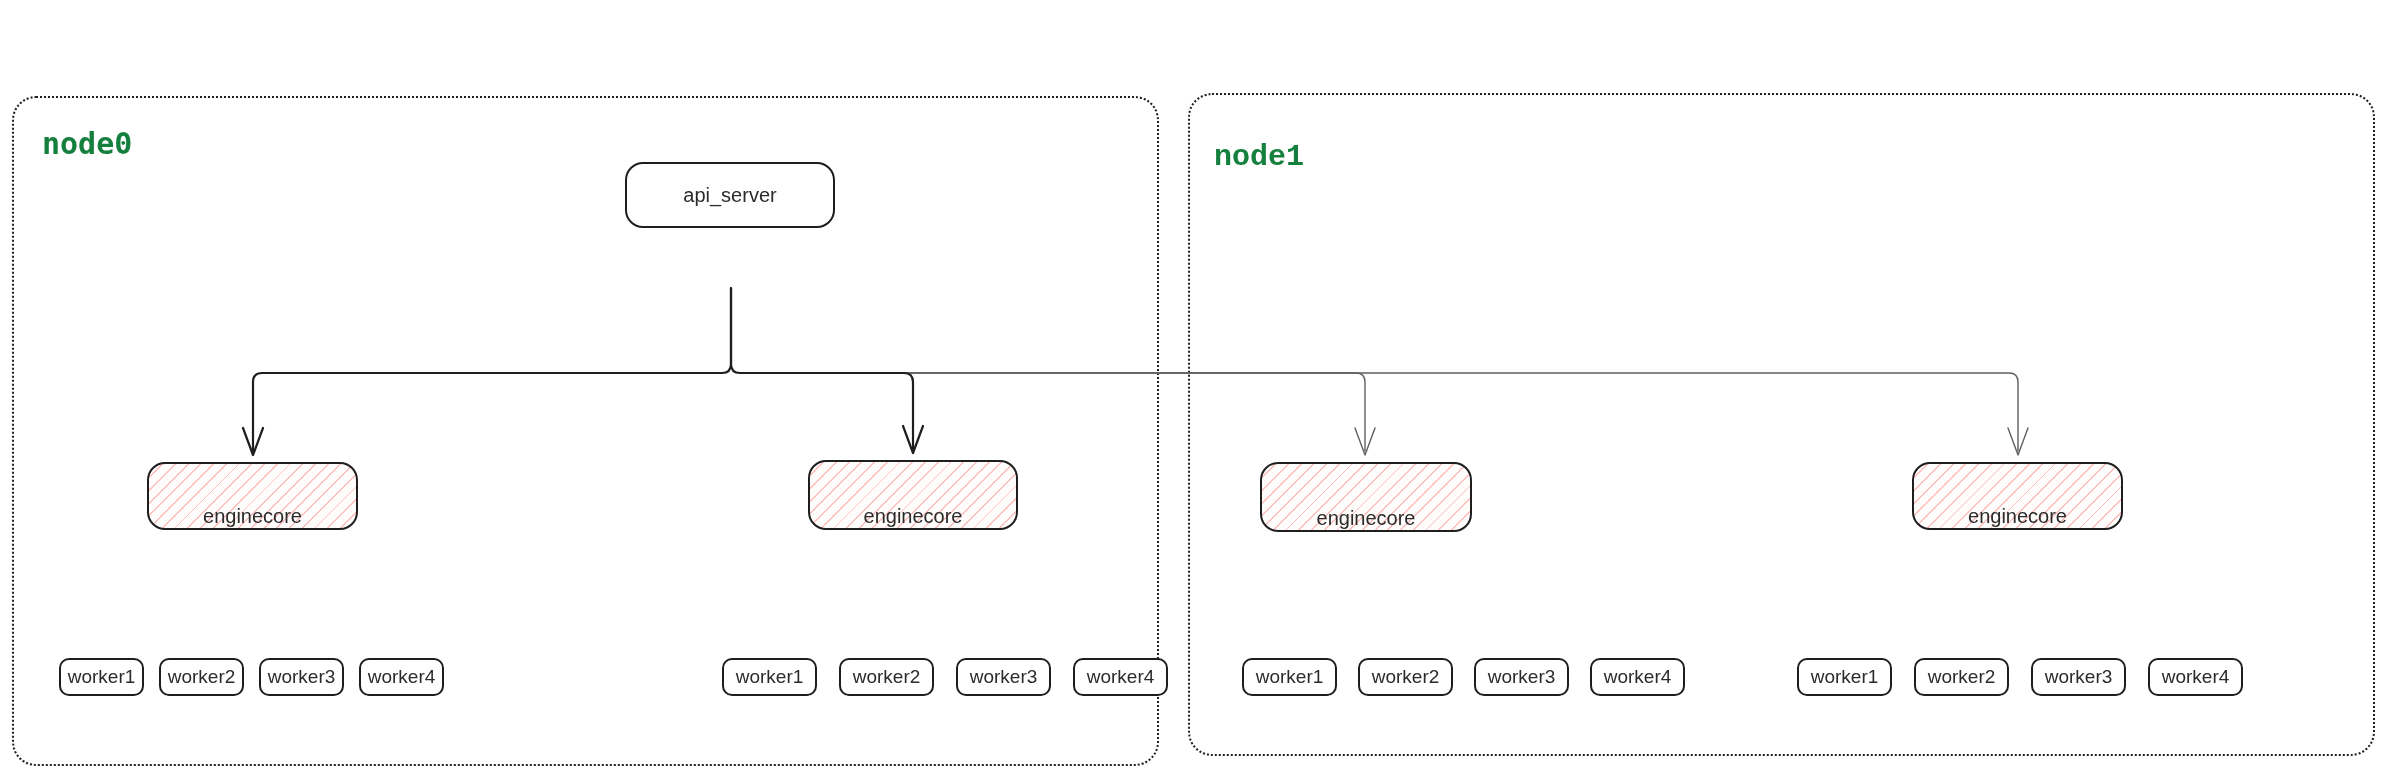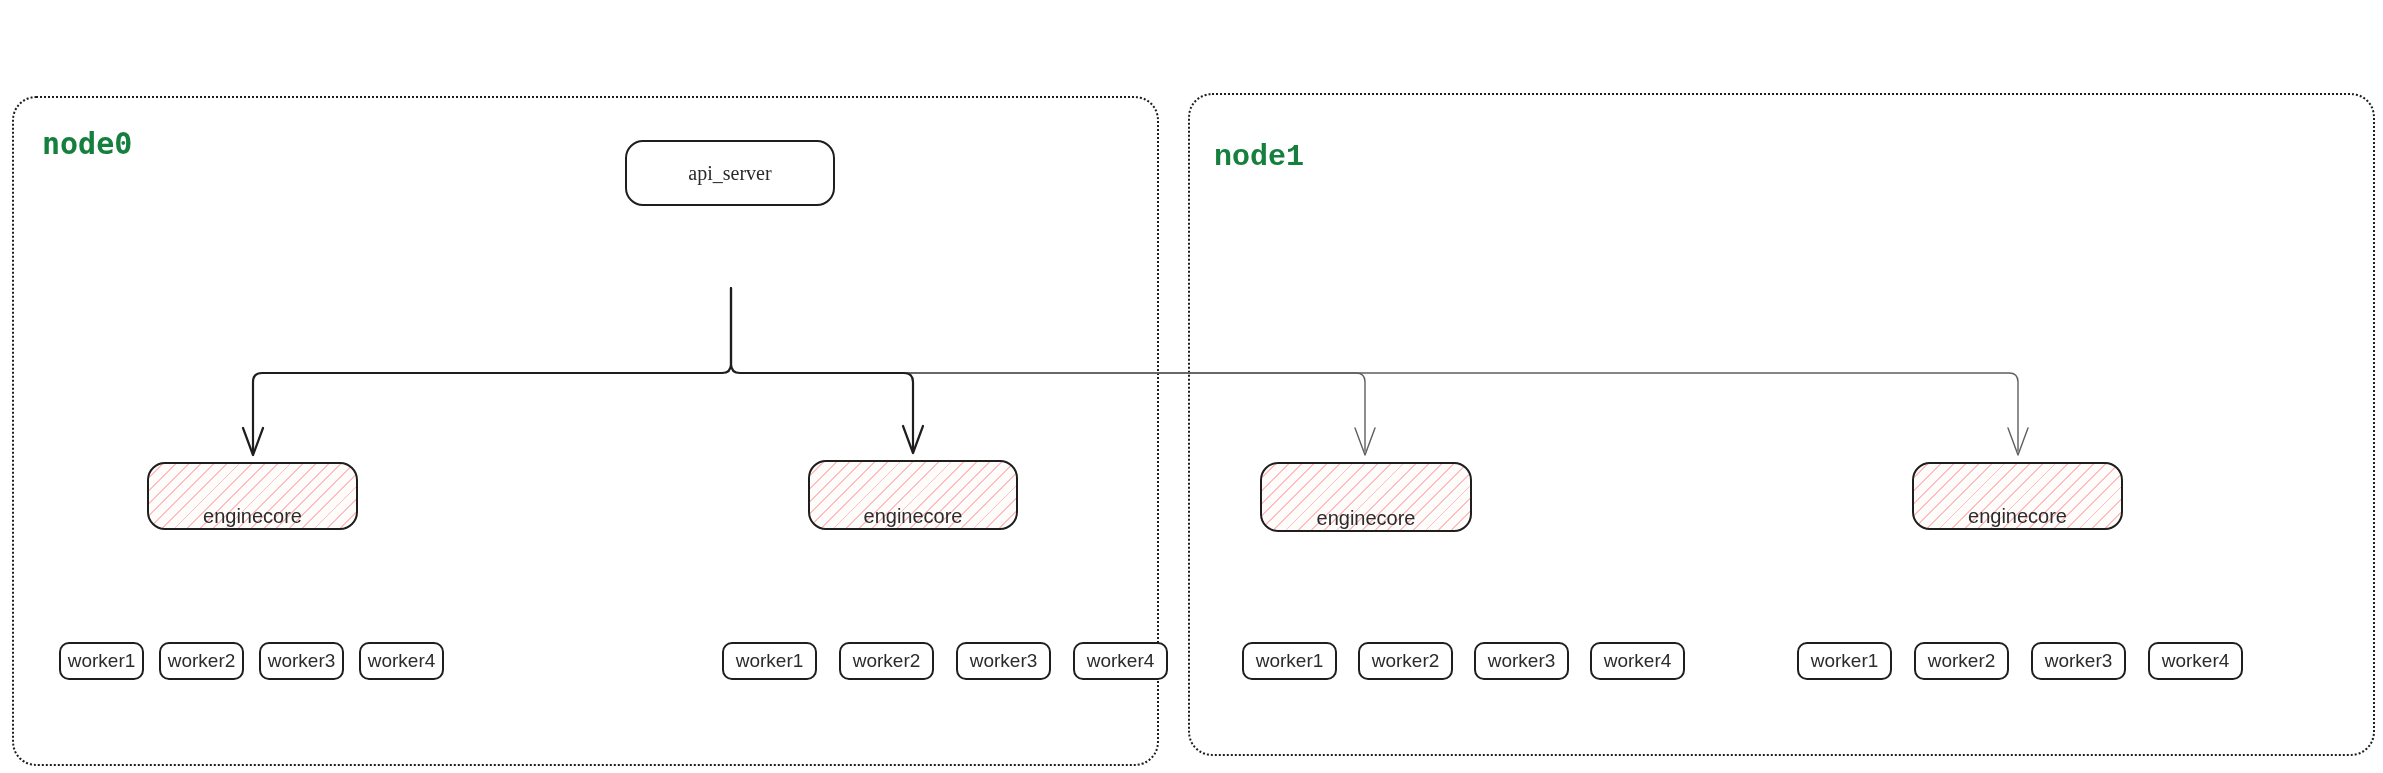--- a/index.html
+++ b/index.html
@@ -55,21 +55,21 @@
   .hatch-red{
     background-color:#fffcfc;
     background-image:repeating-linear-gradient(
       135deg,
       rgba(255,130,130,0.50) 0px, rgba(255,130,130,0.50) 1.3px,
       transparent 1.3px, transparent 9px);
     align-items:flex-end;
   }
   .worker-row{
     position:absolute;
-    top:642px;
+    top:658px;
     display:flex;
     padding-left:24px;
   }
   .worker{
     box-sizing:border-box;
     height:38px;
     border:2px solid #1e1e1e;
     border-radius:10px;
     background:#ffffff;
     display:flex;
@@ -113,21 +113,21 @@
     </g>
 
     <g stroke="#1e1e1e" stroke-width="2.2" fill="none" stroke-linecap="round" stroke-linejoin="round">
       <path d="M731 288 V364 Q731 373 722 373 H262 Q253 373 253 382 V451"></path>
       <path d="M243 428 L253 455 L263 428"></path>
       <path d="M731 288 V364 Q731 373 740 373 H904 Q913 373 913 382 V449"></path>
       <path d="M903 426 L913 453 L923 426"></path>
     </g>
   </svg>
 
-  <div class="box" style="left:625px;top:140px;width:210px;height:66px;font-family:Liberation Serif, serif;">
+  <div class="box" style="left:625px;top:162px;width:210px;height:66px;">
     <span>api_server</span>
   </div>
 
   <div class="box hatch-red" style="left:147px;top:462px;width:211px;height:68px;">
     <span>enginecore</span>
   </div>
   <div class="box hatch-red" style="left:808px;top:460px;width:210px;height:70px;">
     <span>enginecore</span>
   </div>
   <div class="box hatch-red" style="left:1260px;top:462px;width:212px;height:70px;">

